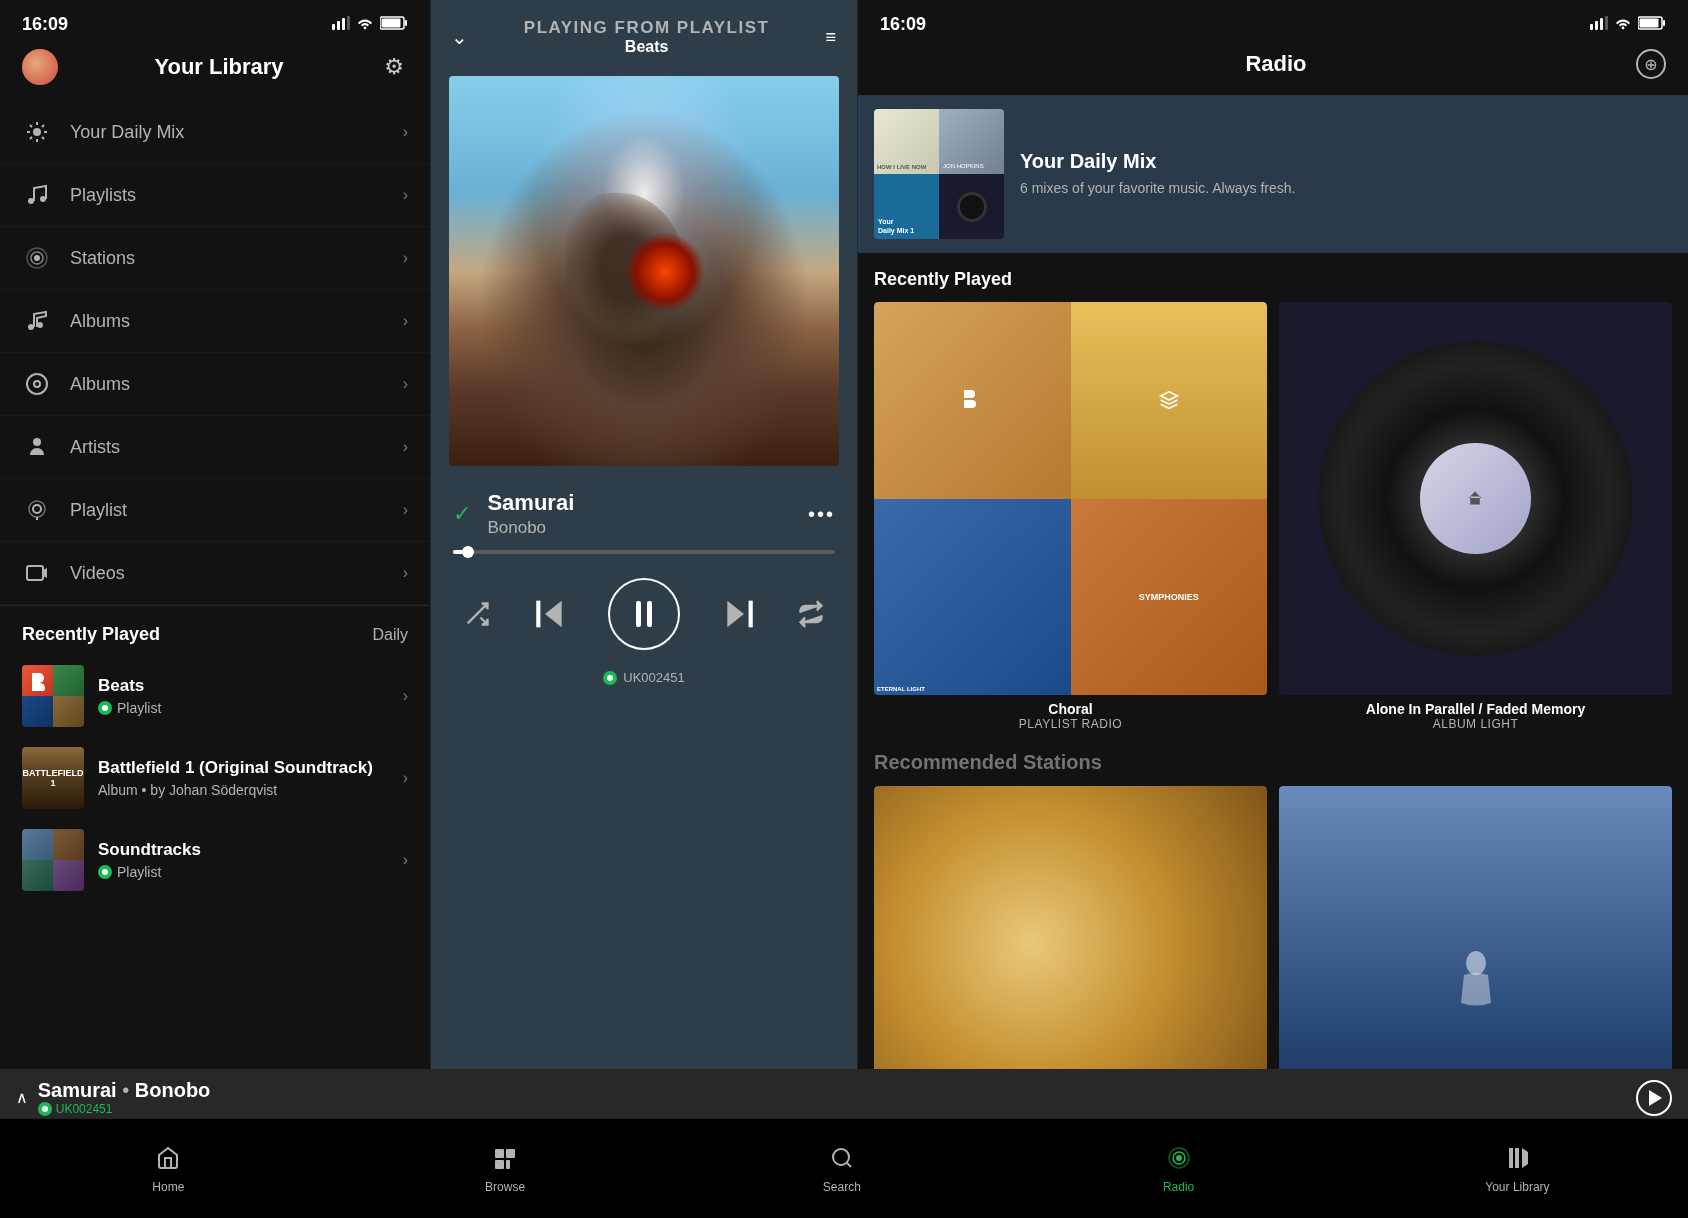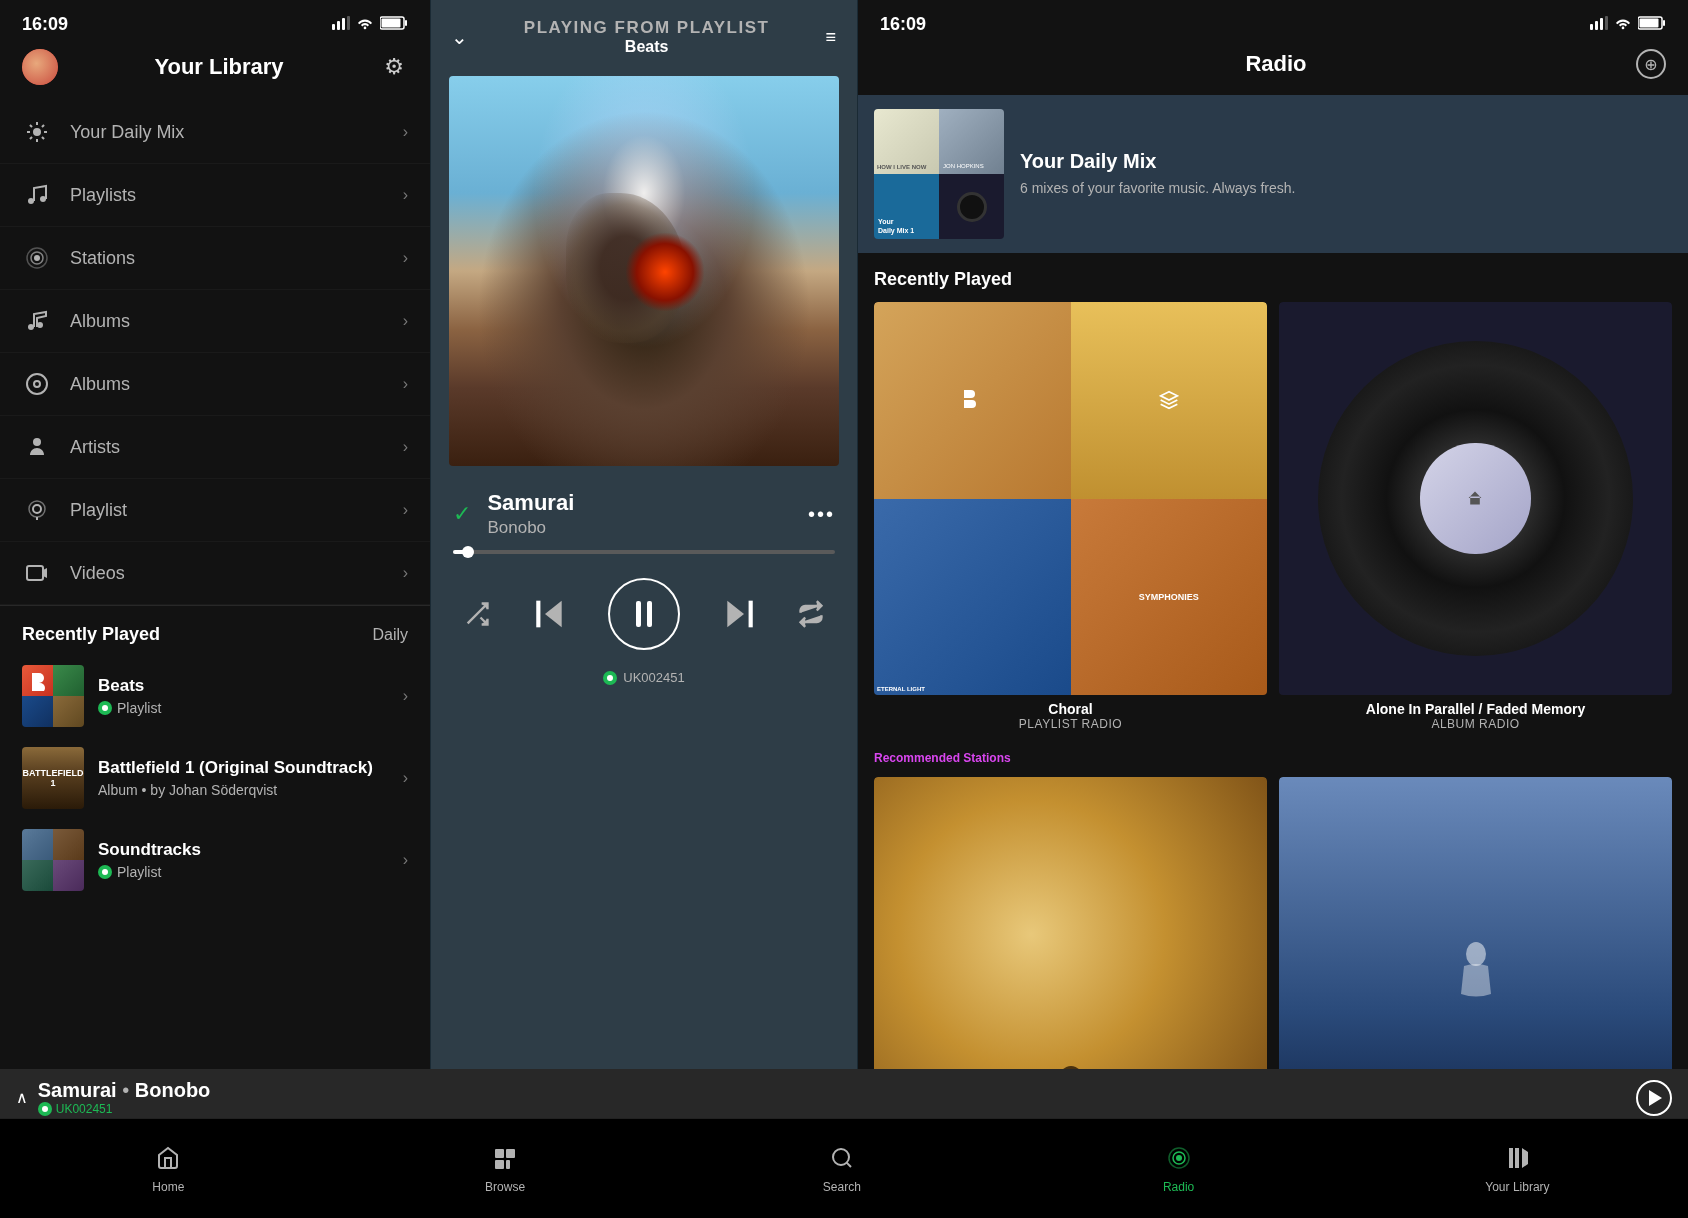--- a/index.html
+++ b/index.html
@@ -646,23 +646,23 @@
       color: #333;
       font-weight: 700;
       text-align: center;
     }
 
     
     .rec-stations {
       padding: 0 16px;
     }
     .rec-title {
-      font-size: 12px;
+      font-size: 20px;
       font-weight: 700;
-      color: #d946ef;
+      color: #737373;
       margin-bottom: 12px;
     }
     .rec-grid {
       display: grid;
       grid-template-columns: 1fr 1fr;
       gap: 12px;
     }
     .rec-item {
       cursor: pointer;
       border-radius: 4px;
@@ -1204,21 +1204,21 @@
             <div class="vinyl-disc">
               <div class="vinyl-label">
                 <svg width="20" height="16" viewBox="0 0 24 20" fill="#555">
                     <path d="M4 10L12 2l8 8M6 8v10h12V8"></path>
                   </svg>
               </div>
             </div>
           </div>
         </div>
         <div class="rp-grid-name">Alone In Parallel / Faded Memory</div>
-        <div class="rp-grid-sub">ALBUM RADIO</div>
+        <div class="rp-grid-sub">ALBUM LIGHT</div>
       </div>
     </div>
   </div>
 
   <div class="rec-stations">
     <div class="rec-title">Recommended Stations</div>
     <div class="rec-grid">
       <div class="rec-item">
         <div class="rec-thumb rec-thumb-1">
           <div style="width:100%;height:100%;display:flex;align-items:flex-end;justify-content:center;padding-bottom:10px;">

